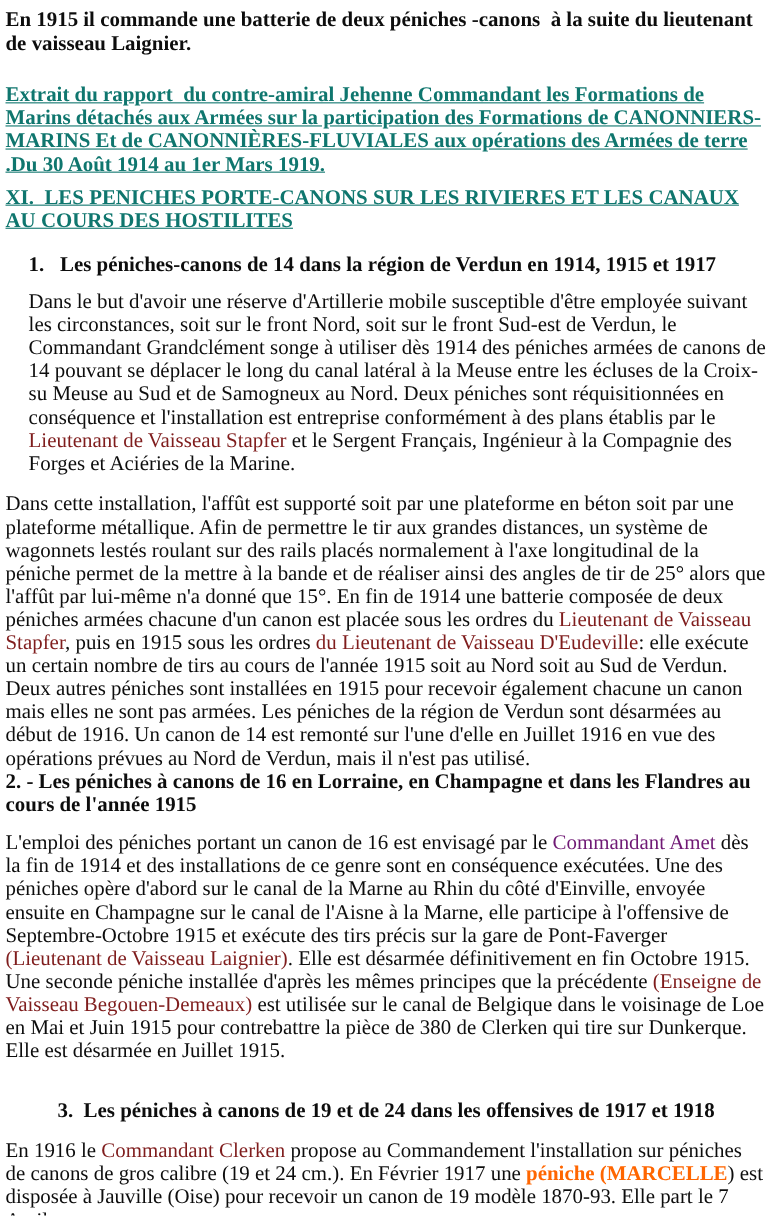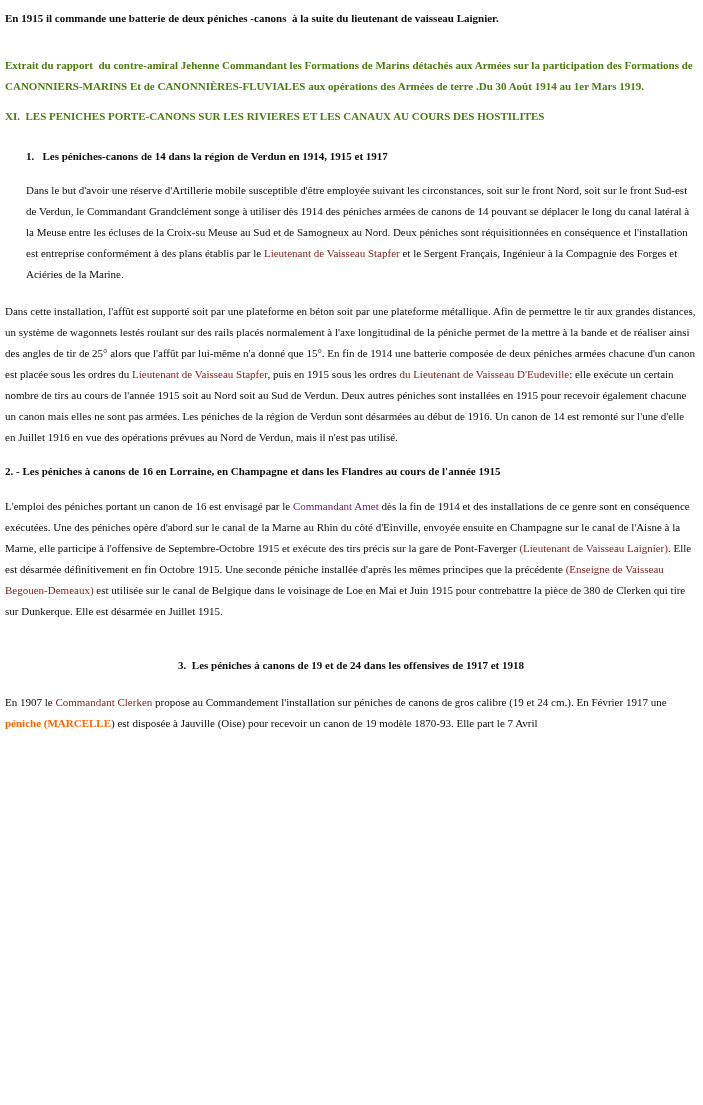--- a/index.html
+++ b/index.html
@@ -11,41 +11,41 @@
     width: 703px;
     height: 1105px;
     overflow: hidden;
   }
   .page {
     box-sizing: border-box;
     width: 703px;
     height: 1105px;
     padding: 8px 6px 0 5px;
     font-family: "Liberation Serif", "DejaVu Serif", serif;
-    font-size: 11px;
+    font-size: 19px;
     line-height: 21px;
     color: #0d0d0d;
     text-align: left;
     overflow: hidden;
   }
   .block { margin: 0; }
   .indent { margin-left: 21px; }
 
   .mt-extract  { margin-top: 26px; }
   .mt-xi       { margin-top: 9px;  }
   .mt-h1       { margin-top: 19px; }
   .mt-pverdun  { margin-top: 13px; }
   .mt-pinstall { margin-top: 16px; }
-  .mt-h2       { margin-top: 13px; }
+  .mt-h2       { }
   .mt-p16      { margin-top: 14px; }
   .mt-h3       { margin-top: 33px; text-align: center; }
   .mt-p19      { margin-top: 16px; }
 
   .run-b      { font-weight: bold; }
-  .run-blue   { color: #4d7c0f; }
+  .run-blue   { color: #0f766e; text-decoration: underline; }
   .run-maroon { color: #7f1d1d; }
   .run-purple { color: #701a75; }
   .run-orange { color: #ff6600; }
 </style>
 </head>
 <body>
 
 <div class="page">
   <p class="block"><span class="run-b">En 1915 il commande une batterie de deux péniches -canons&nbsp; à la suite du lieutenant de vaisseau Laignier.</span></p>
 
@@ -58,14 +58,14 @@
   <p class="block indent mt-pverdun"><span>Dans le but d'avoir une réserve d'Artillerie mobile susceptible d'être employée suivant les circonstances, soit sur le front Nord, soit sur le front Sud-est de Verdun, le Commandant Grandclément songe à utiliser dès 1914 des péniches armées de canons de 14 pouvant se déplacer le long du canal latéral à la Meuse entre les écluses de la Croix-su Meuse au Sud et de Samogneux au Nord. Deux péniches sont réquisitionnées en conséquence et l'installation est entreprise conformément à des plans établis par le </span><span class="run-maroon">Lieutenant de Vaisseau Stapfer</span><span> et le Sergent Français, Ingénieur à la Compagnie des Forges et Aciéries de la Marine.</span></p>
 
   <p class="block mt-pinstall"><span>Dans cette installation, l'affût est supporté soit par une plateforme en béton soit par une plateforme métallique. Afin de permettre le tir aux grandes distances, un système de wagonnets lestés roulant sur des rails placés normalement à l'axe longitudinal de la péniche permet de la mettre à la bande et de réaliser ainsi des angles de tir de 25° alors que l'affût par lui-même n'a donné que 15°. En fin de 1914 une batterie composée de deux péniches armées chacune d'un canon est placée sous les ordres du </span><span class="run-maroon">Lieutenant de Vaisseau Stapfer</span><span>, puis en 1915 sous les ordres </span><span class="run-maroon">du Lieutenant de Vaisseau D'Eudeville</span><span>: elle exécute un certain nombre de tirs au cours de l'année 1915 soit au Nord soit au Sud de Verdun. Deux autres péniches sont installées en 1915 pour recevoir également chacune un canon mais elles ne sont pas armées. Les péniches de la région de Verdun sont désarmées au début de 1916. Un canon de 14 est remonté sur l'une d'elle en Juillet 1916 en vue des opérations prévues au Nord de Verdun, mais il n'est pas utilisé.</span></p>
 
   <p class="block mt-h2"><span class="run-b">2. - Les péniches à canons de 16 en Lorraine, en Champagne et dans les Flandres au cours de l'année 1915</span></p>
 
   <p class="block mt-p16"><span>L'emploi des péniches portant un canon de 16 est envisagé par le </span><span class="run-purple">Commandant Amet</span><span> dès la fin de 1914 et des installations de ce genre sont en conséquence exécutées. Une des péniches opère d'abord sur le canal de la Marne au Rhin du côté d'Einville, envoyée ensuite en Champagne sur le canal de l'Aisne à la Marne, elle participe à l'offensive de Septembre-Octobre 1915 et exécute des tirs précis sur la gare de Pont-Faverger </span><span class="run-maroon">(Lieutenant de Vaisseau Laignier)</span><span>. Elle est désarmée définitivement en fin Octobre 1915. Une seconde péniche installée d'après les mêmes principes que la précédente </span><span class="run-maroon">(Enseigne de Vaisseau Begouen-Demeaux)</span><span> est utilisée sur le canal de Belgique dans le voisinage de Loe en Mai et Juin 1915 pour contrebattre la pièce de 380 de Clerken qui tire sur Dunkerque. Elle est désarmée en Juillet 1915.</span></p>
 
   <p class="block mt-h3"><span class="run-b">3.&nbsp; Les péniches à canons de 19 et de 24 dans les offensives de 1917 et 1918</span></p>
 
-  <p class="block mt-p19"><span>En 1907 le </span><span class="run-maroon">Commandant Clerken</span><span> propose au Commandement l'installation sur péniches de canons de gros calibre (19 et 24 cm.). En Février 1917 une </span><span class="run-orange run-b">péniche (MARCELLE</span><span>) est disposée à Jauville (Oise) pour recevoir un canon de 19 modèle 1870-93. Elle part le 7 Avril</span></p>
+  <p class="block mt-p19"><span>En 1916 le </span><span class="run-maroon">Commandant Clerken</span><span> propose au Commandement l'installation sur péniches de canons de gros calibre (19 et 24 cm.). En Février 1917 une </span><span class="run-orange run-b">péniche (MARCELLE</span><span>) est disposée à Jauville (Oise) pour recevoir un canon de 19 modèle 1870-93. Elle part le 7 Avril</span></p>
 </div>
 
 </body></html>

